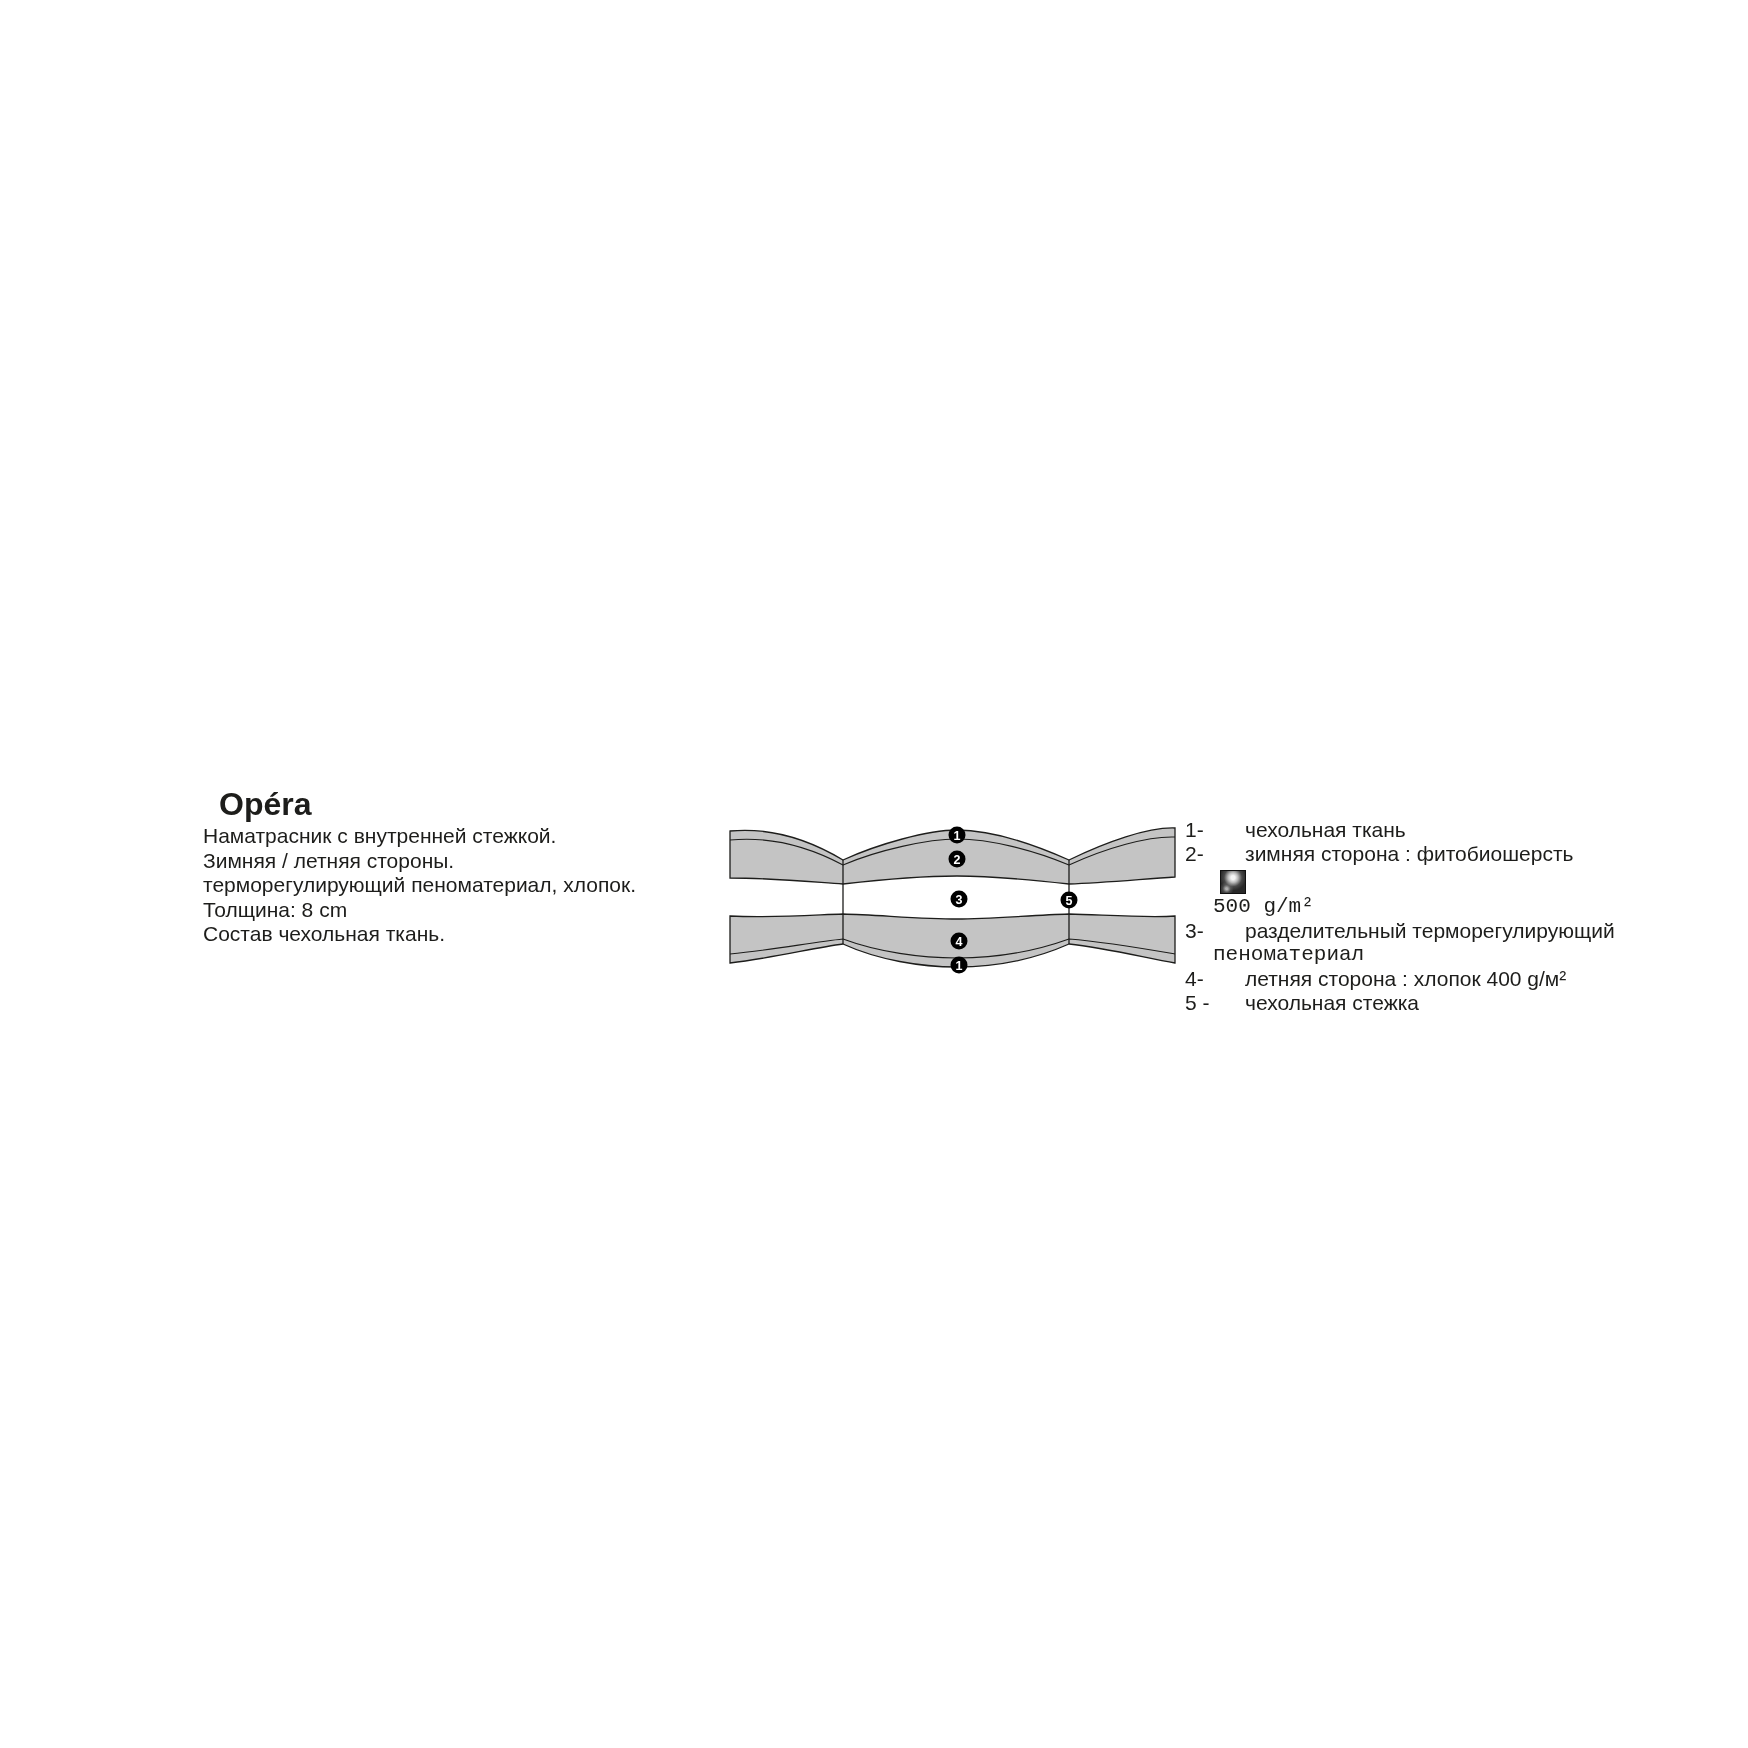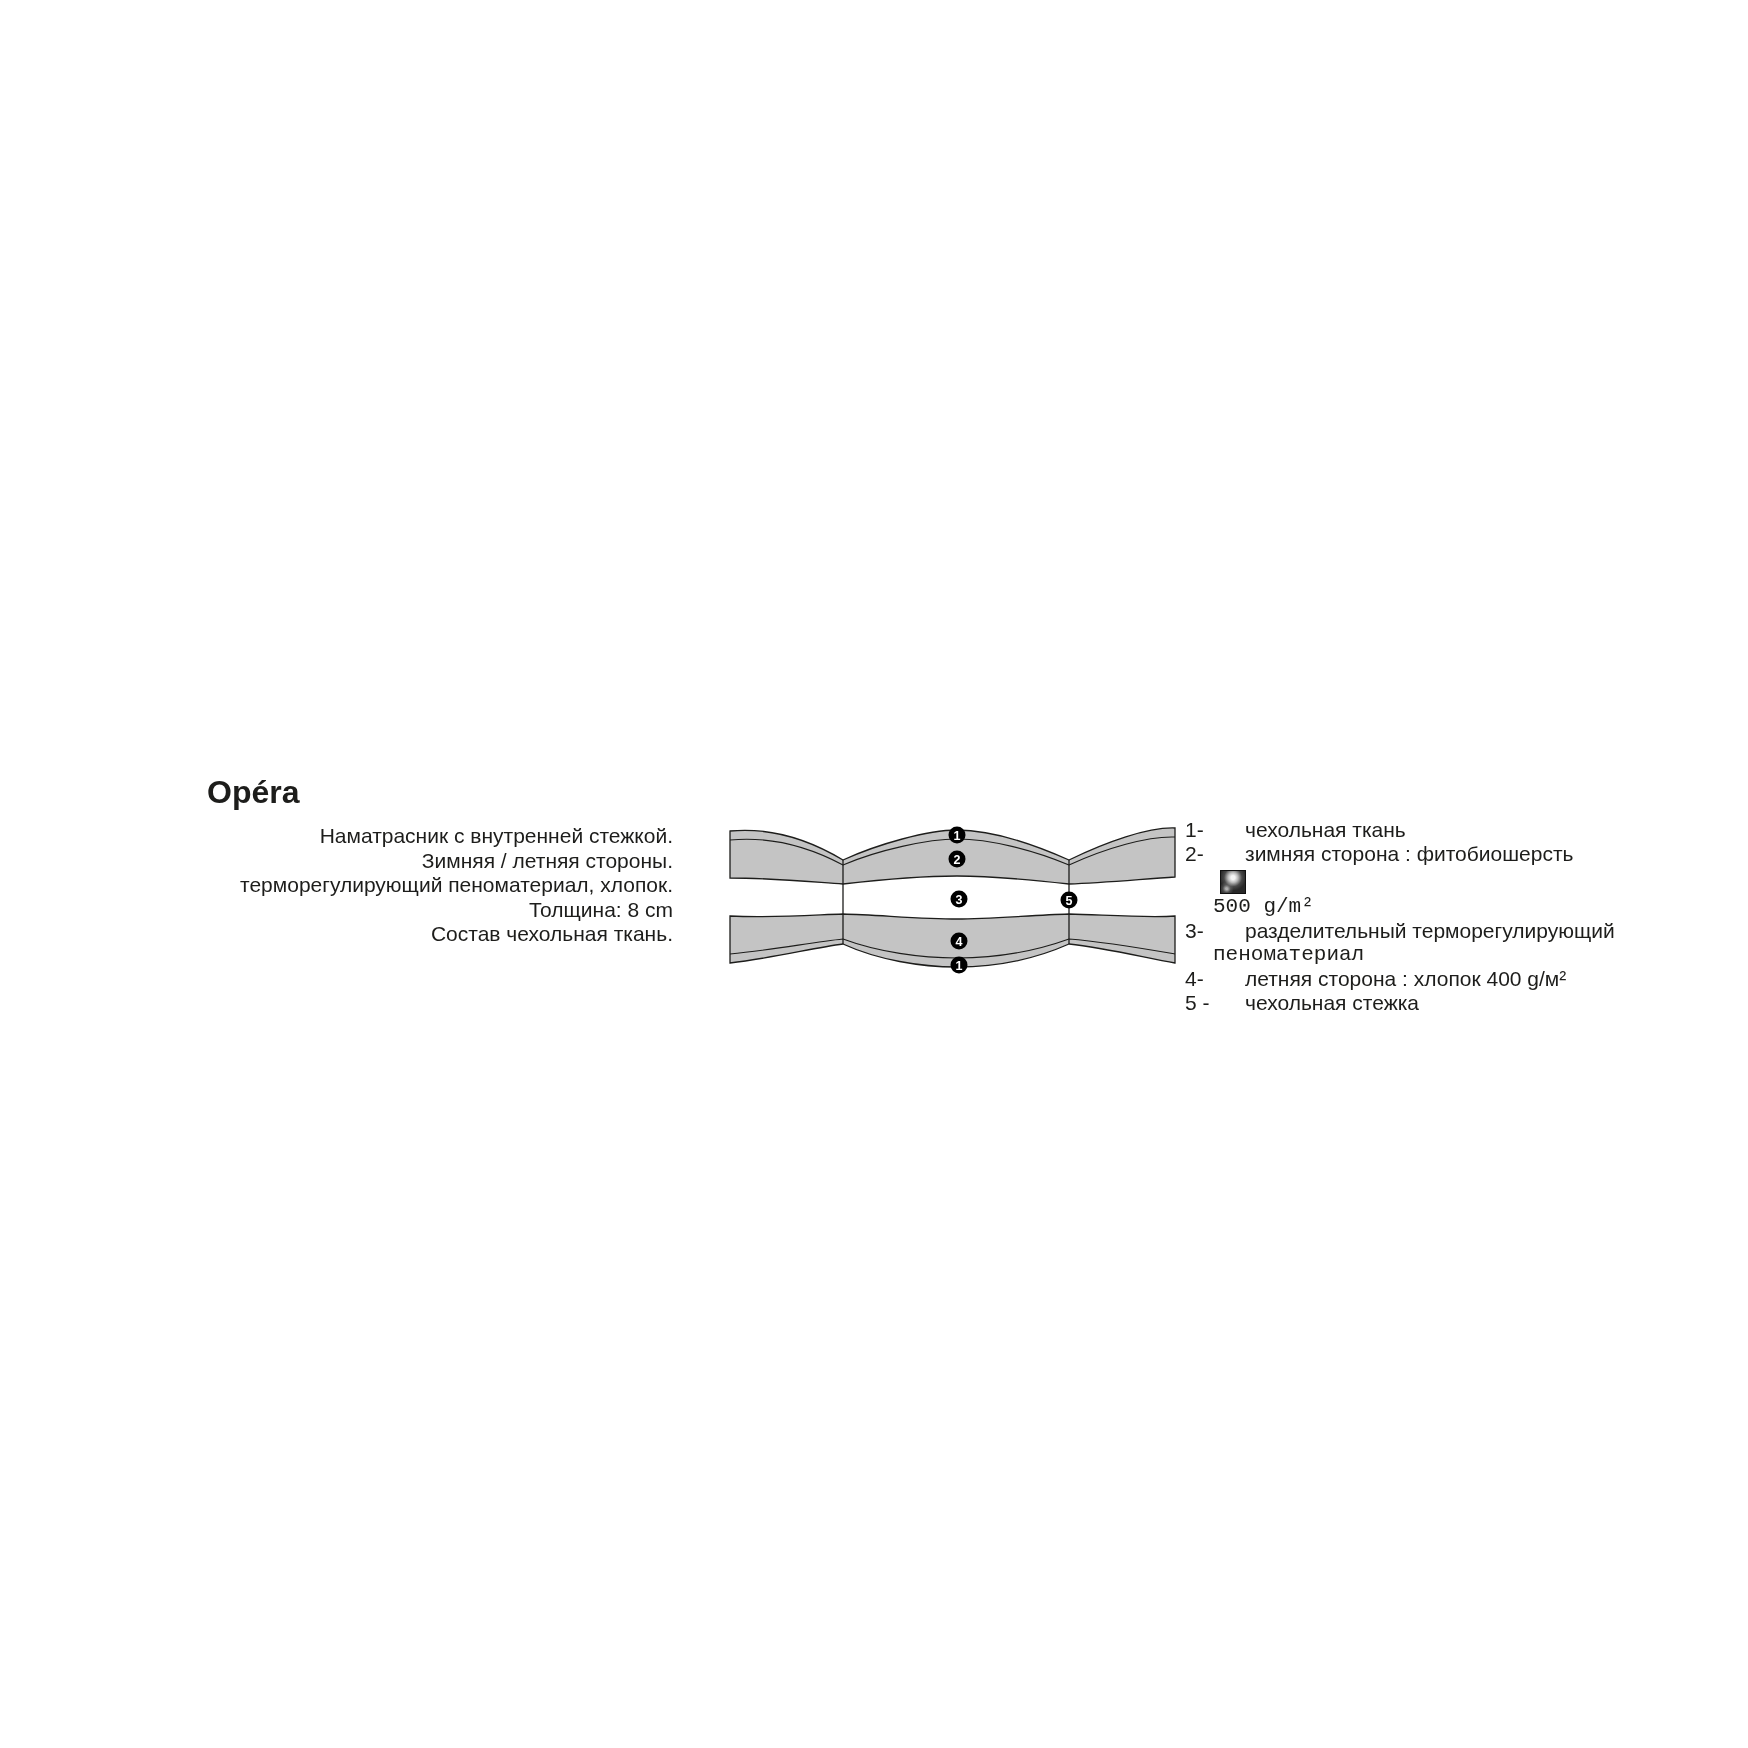--- a/index.html
+++ b/index.html
@@ -7,33 +7,32 @@
     position:relative;
     width:1748px;height:1748px;
     background:#ffffff;
     font-family:"Liberation Sans", sans-serif;
     color:#1d1d1b;
     overflow:hidden;
   }
   .product-title{
     position:absolute;
     left:203px;top:770px;
-    margin:4px;
+    margin:16px;
     font-size:32px;
     font-weight:bold;
     line-height:36px;
     letter-spacing:0px;
   }
   .product-description{
     position:absolute;
     left:203px;top:824px;
     width:470px;
     font-size:21px;
     line-height:24.5px;
-    text-align:right;
   }
   .line{white-space:nowrap;}
   .swatch{
     display:inline-block;
     width:26px;height:24px;
     vertical-align:baseline;
     transform:translateY(4px);
     margin:0 4px 0 7px;
     border:1px solid #101010;
     background:

